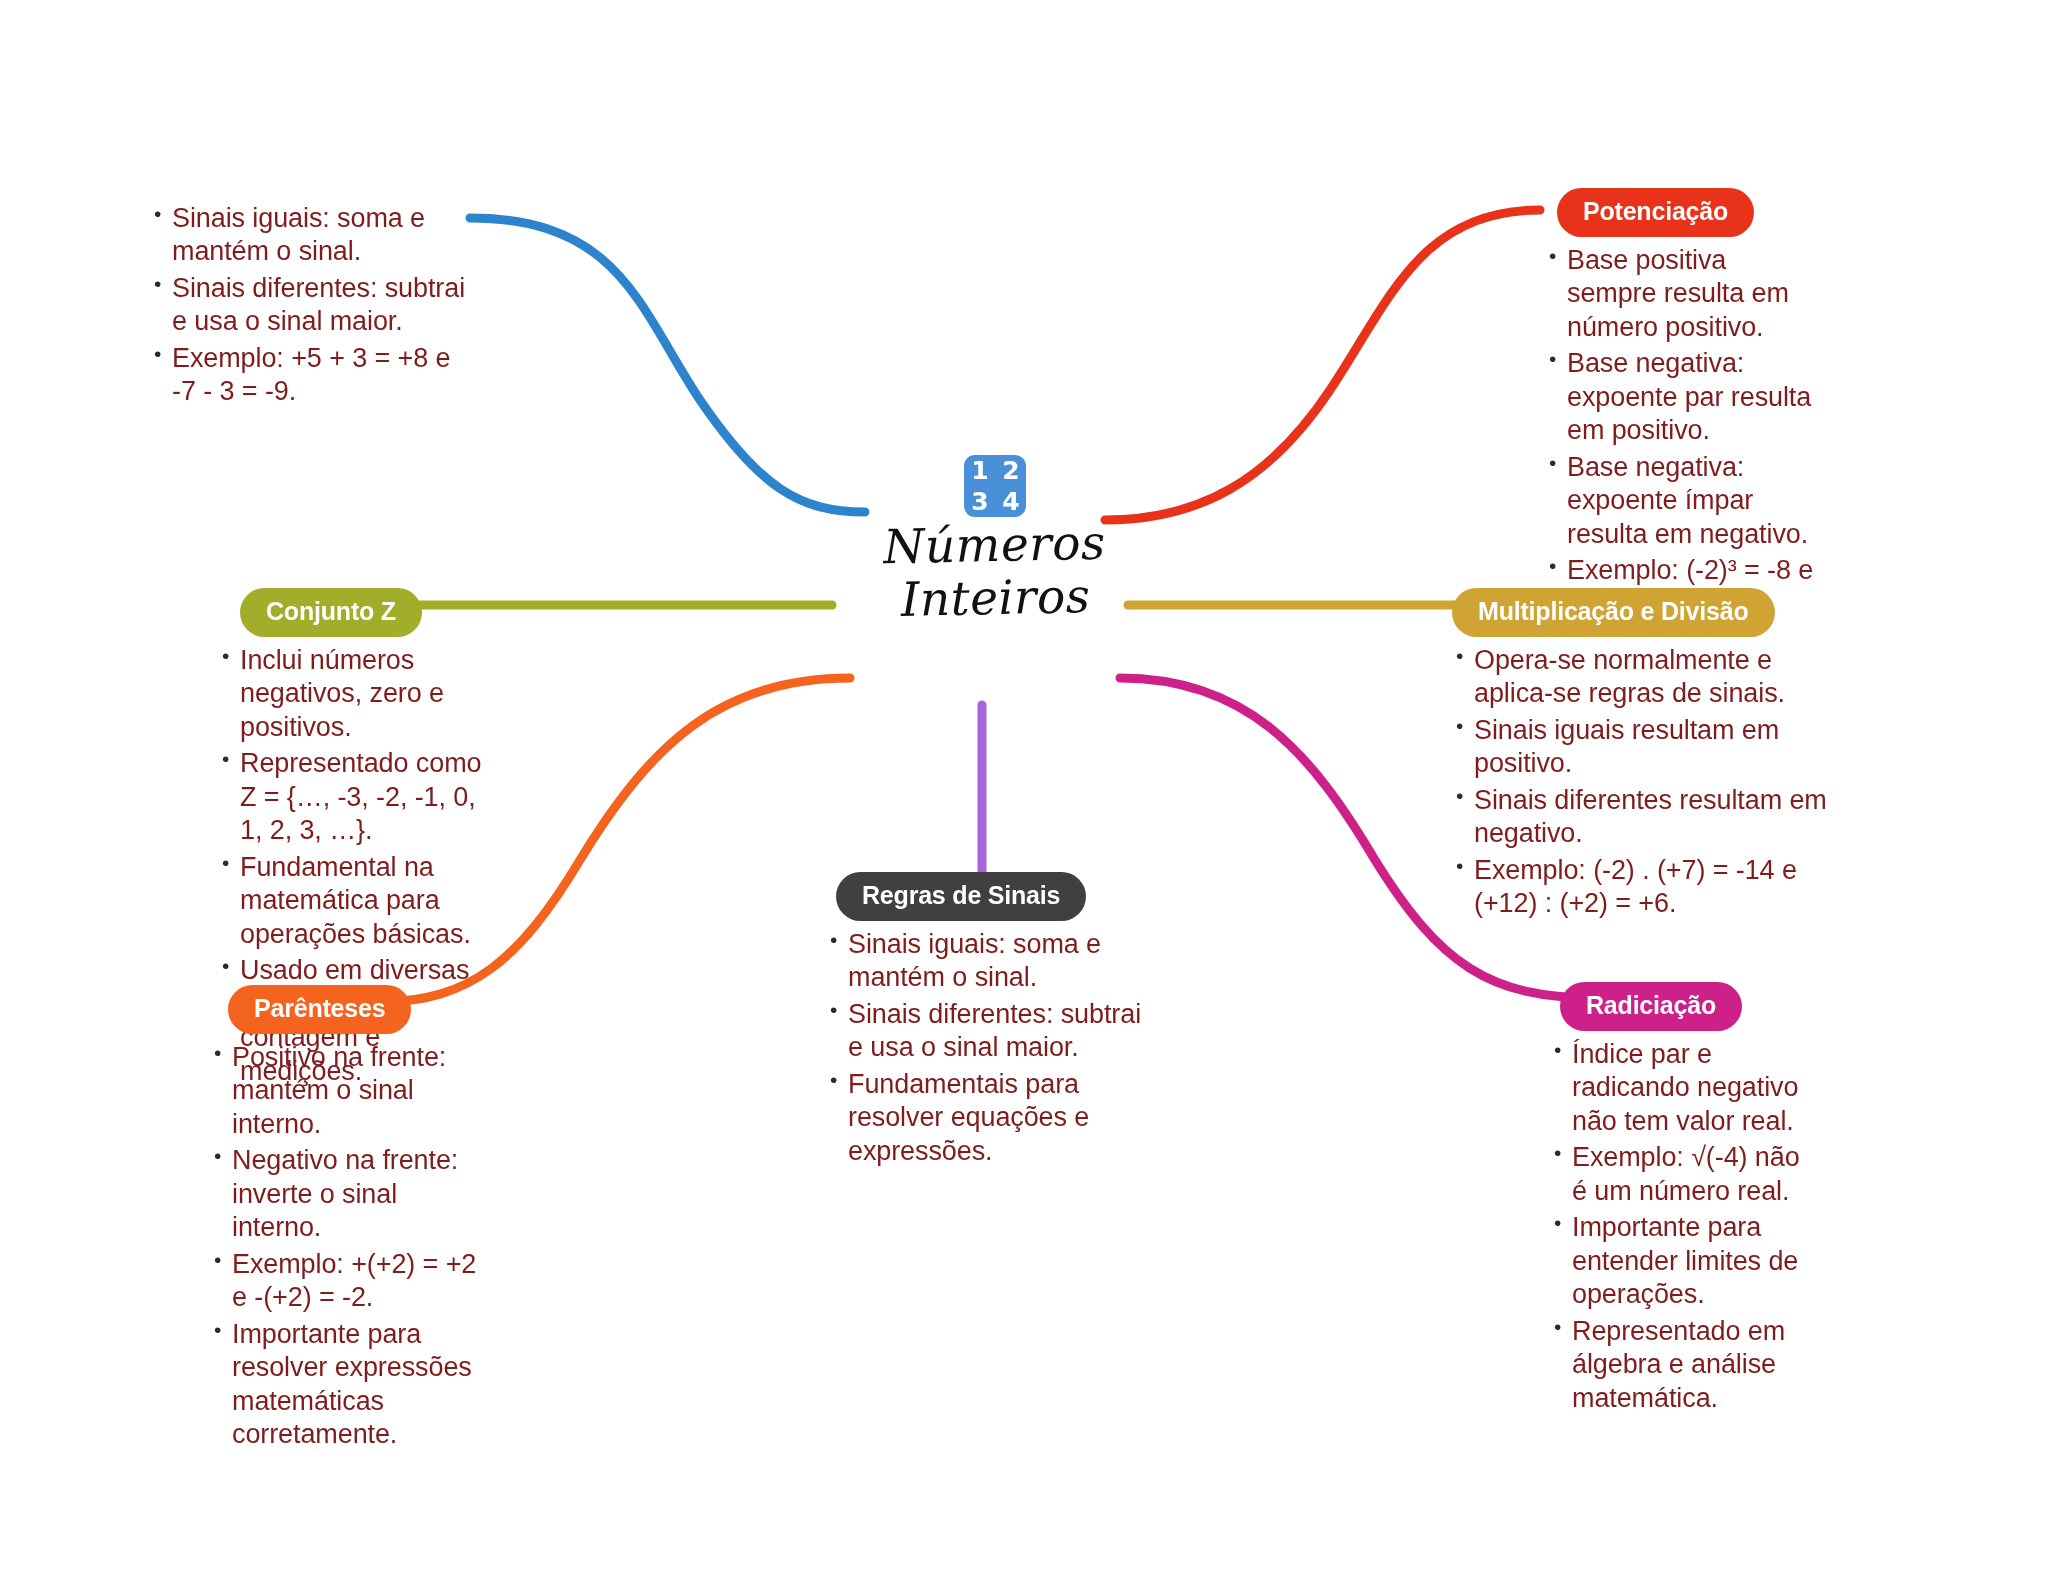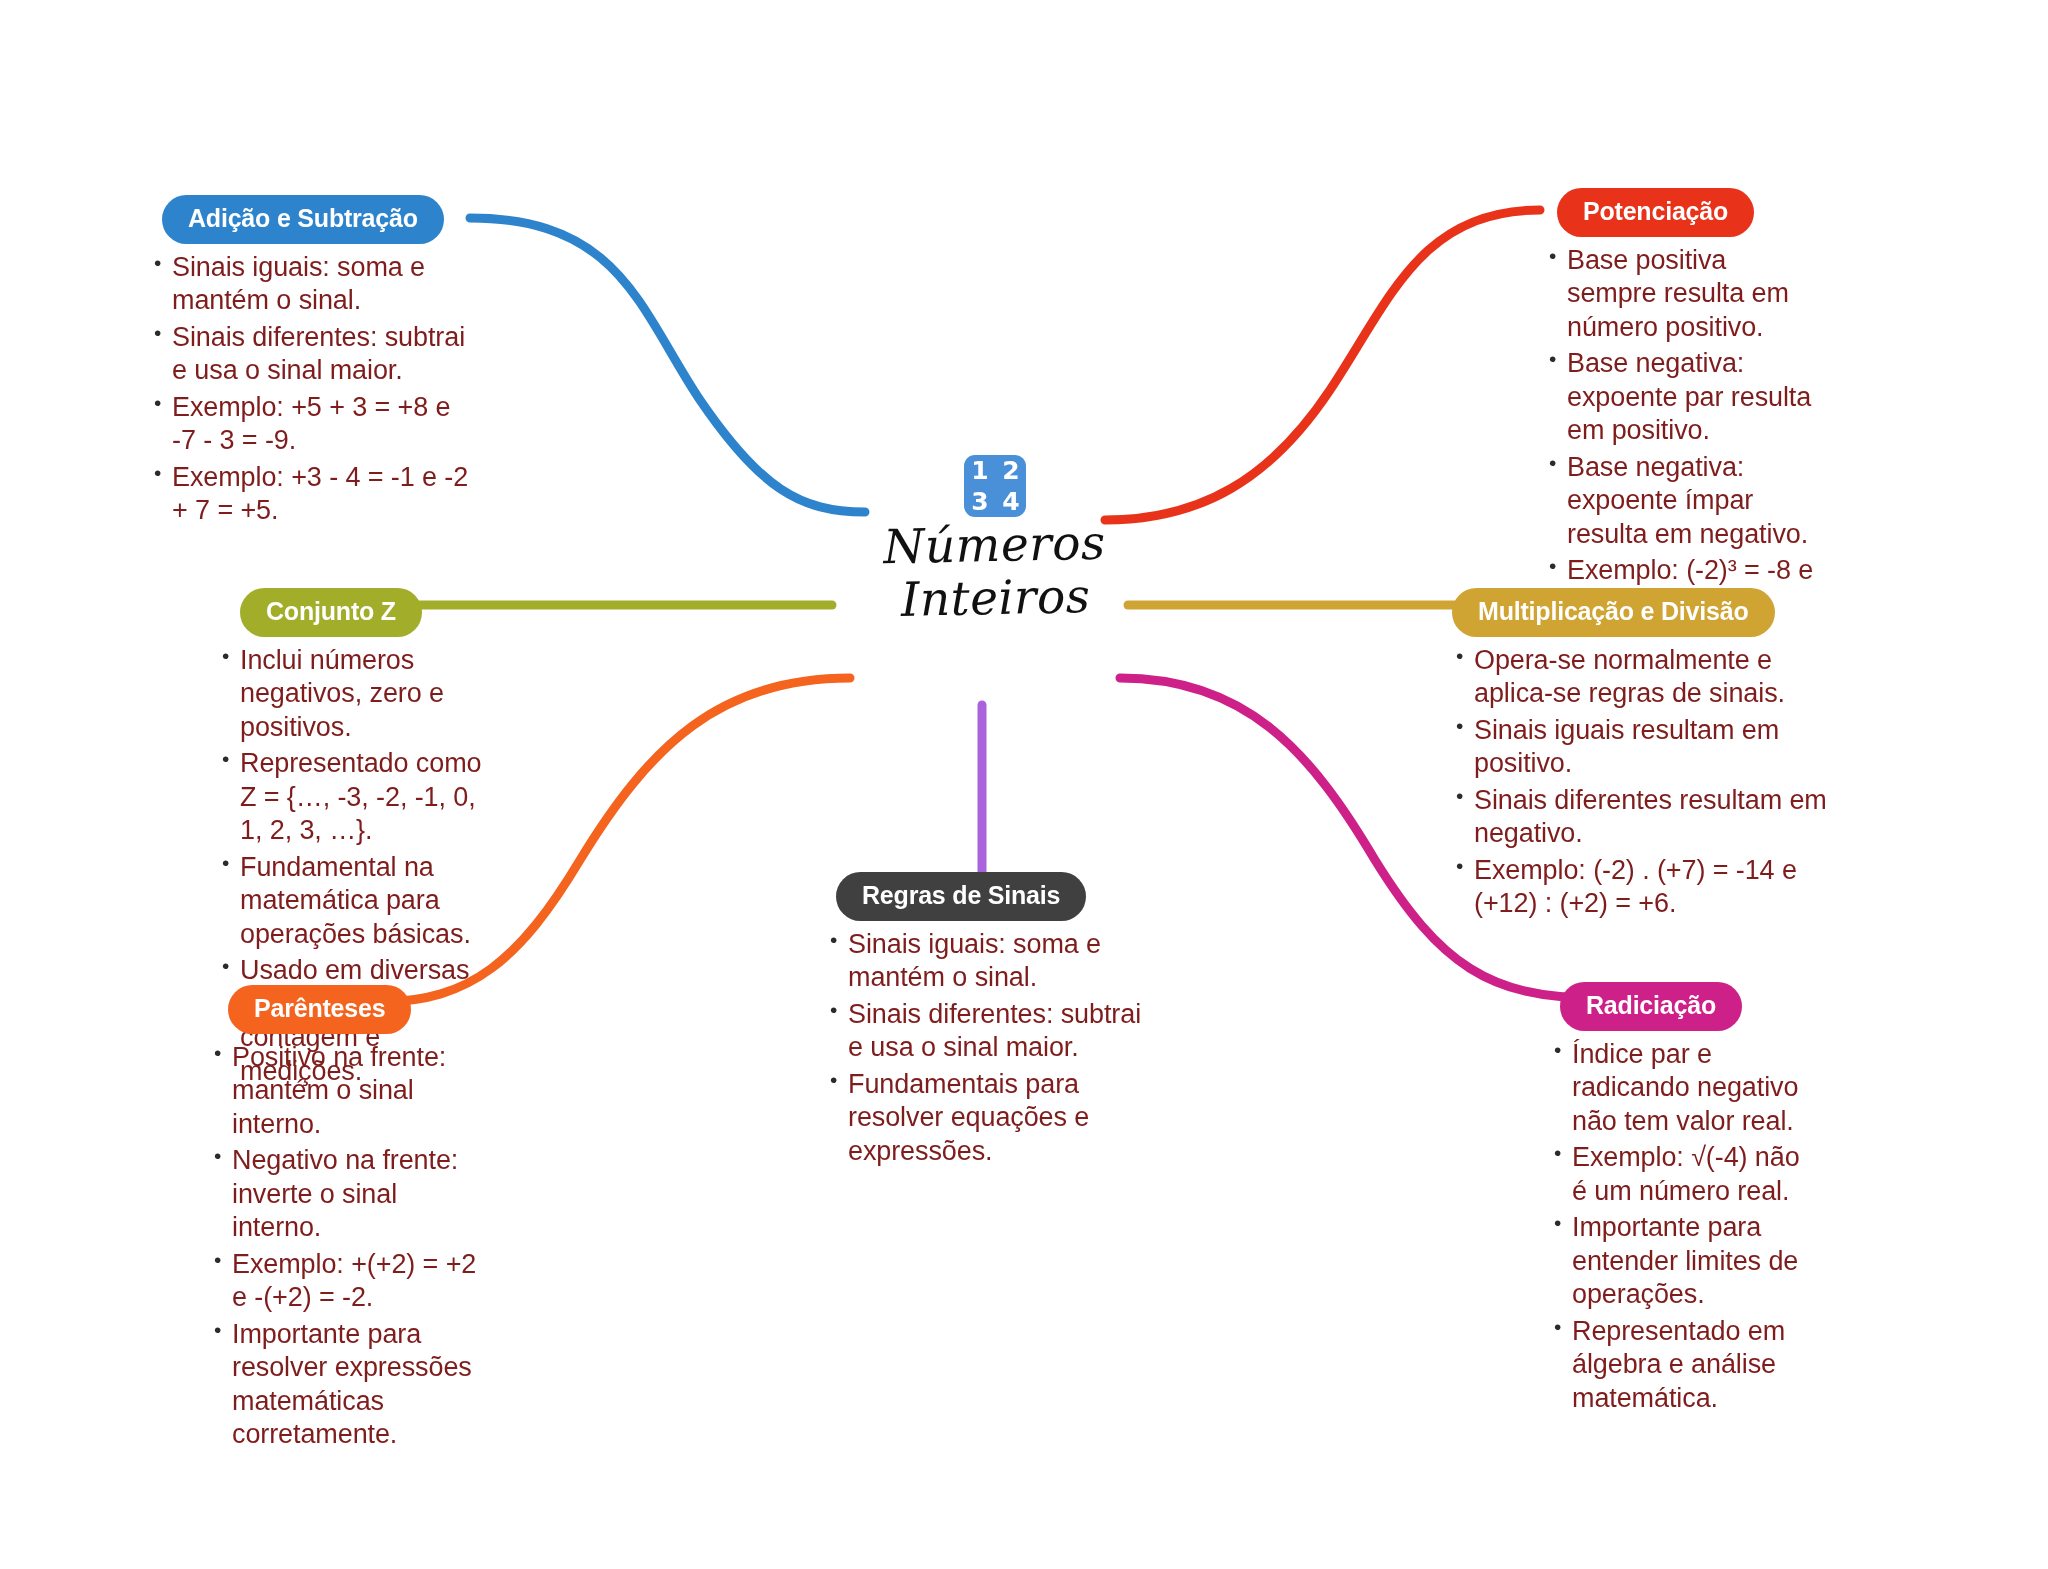--- a/index.html
+++ b/index.html
@@ -152,26 +152,24 @@
       <span>1</span>
       <span>2</span>
       <span>3</span>
       <span>4</span>
     </div>
     <div class="center-title">Números
 Inteiros</div>
   </div>
 
   <div class="node" id="node-adicao">
-    <div class="node-pill" style="background: rgb(46, 132, 204);">Adição e Subtração</div>
     <ul class="node-list">
       <li>Sinais iguais: soma e mantém o sinal.</li>
       <li>Sinais diferentes: subtrai e usa o sinal maior.</li>
       <li>Exemplo: +5 + 3 = +8 e -7 - 3 = -9.</li>
-      <li>Exemplo: +3 - 4 = -1 e -2 + 7 = +5.</li>
     </ul>
   </div>
 
   <div class="node" id="node-potenciacao">
     <div class="node-pill" style="background: rgb(232, 51, 26);">Potenciação</div>
     <ul class="node-list">
       <li>Base positiva sempre resulta em número positivo.</li>
       <li>Base negativa: expoente par resulta em positivo.</li>
       <li>Base negativa: expoente ímpar resulta em negativo.</li>
       <li>Exemplo: (-2)³ = -8 e (-3)² = +9.</li>

